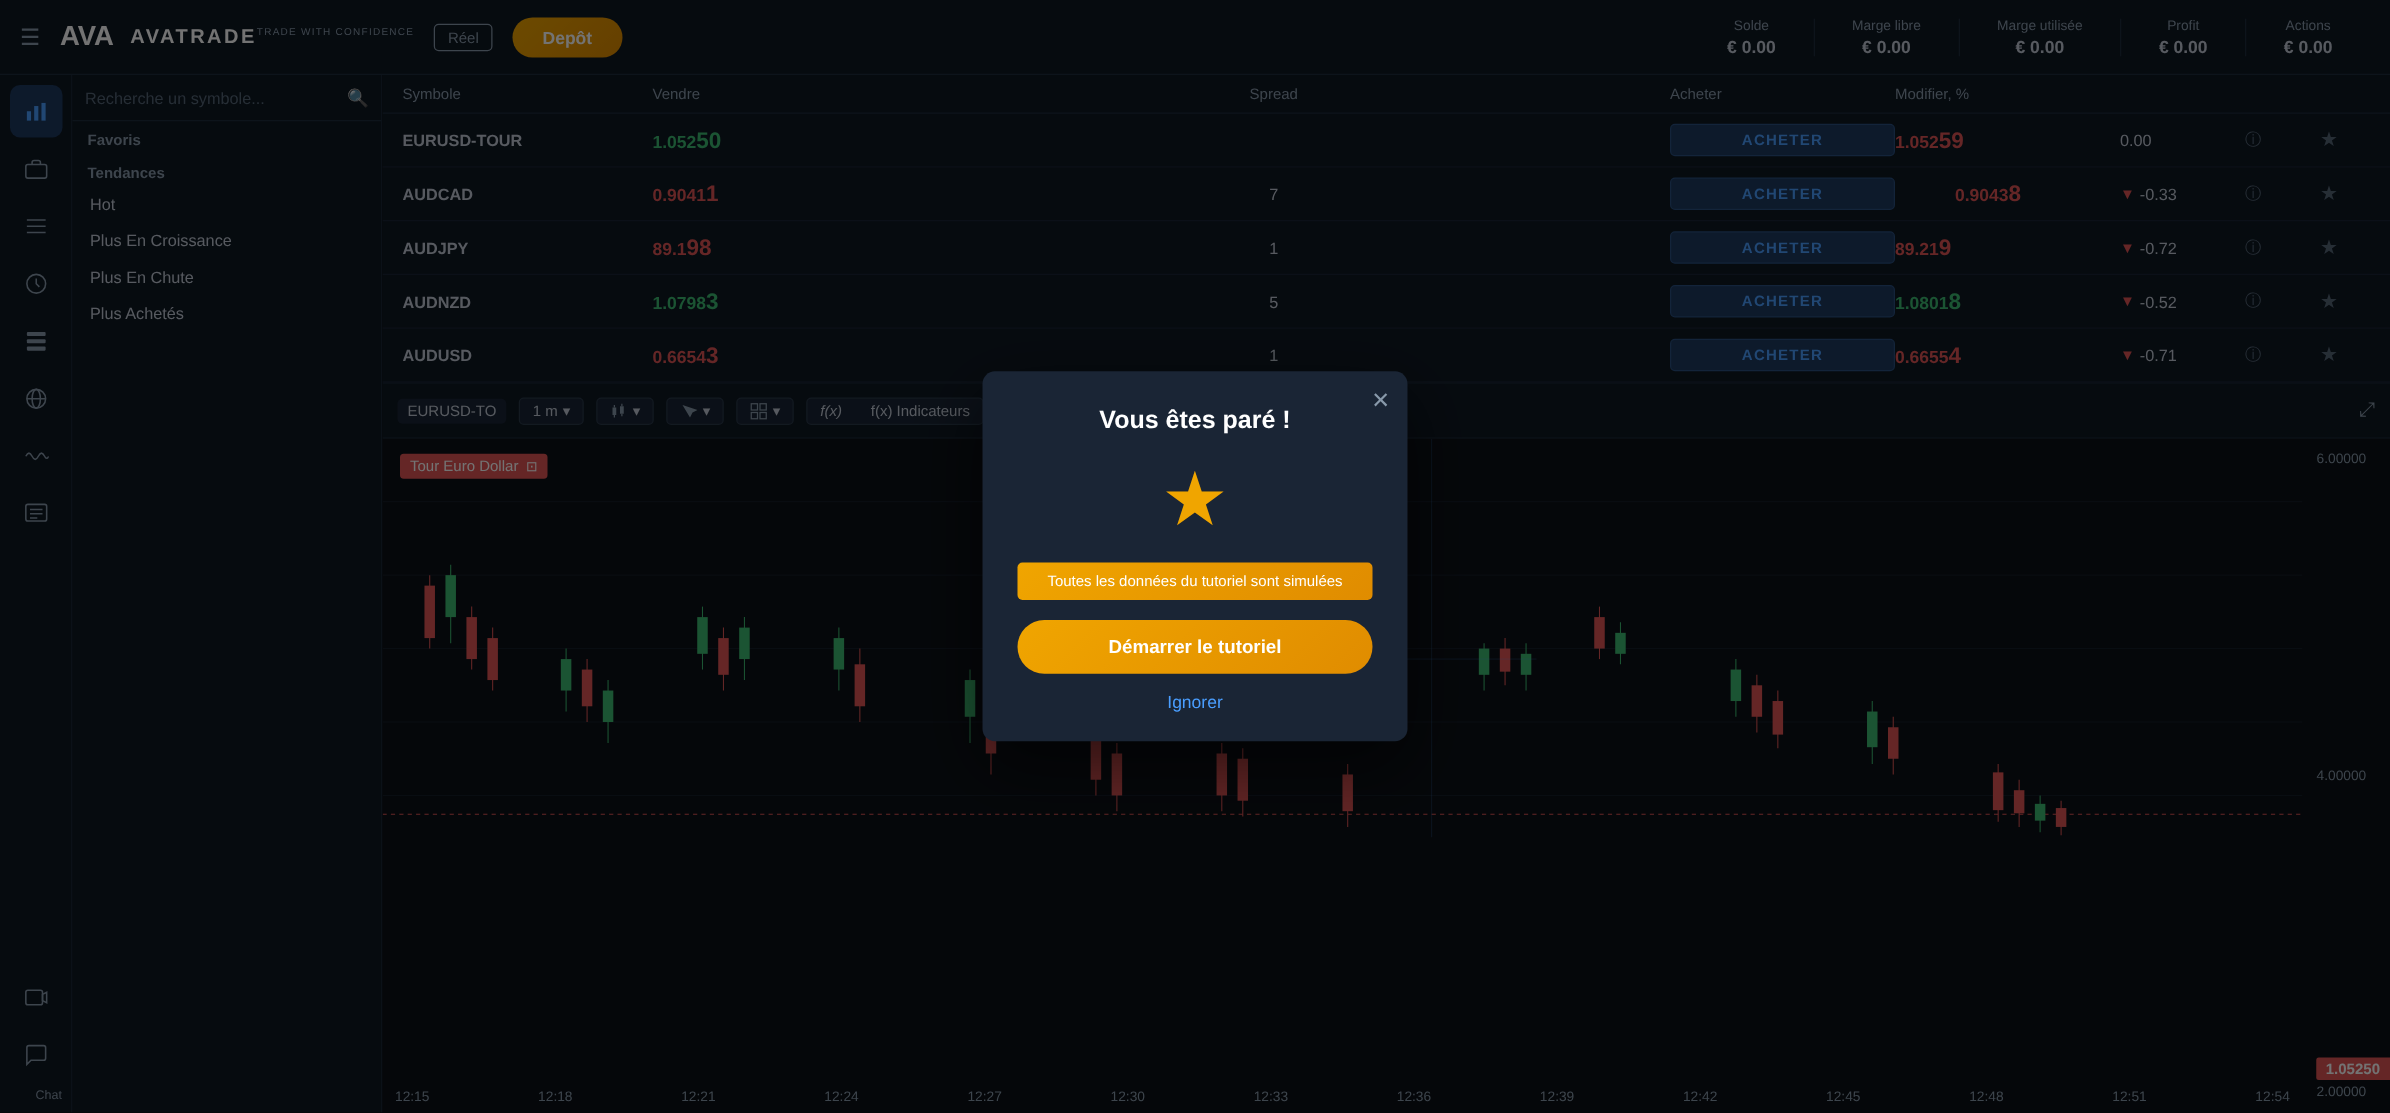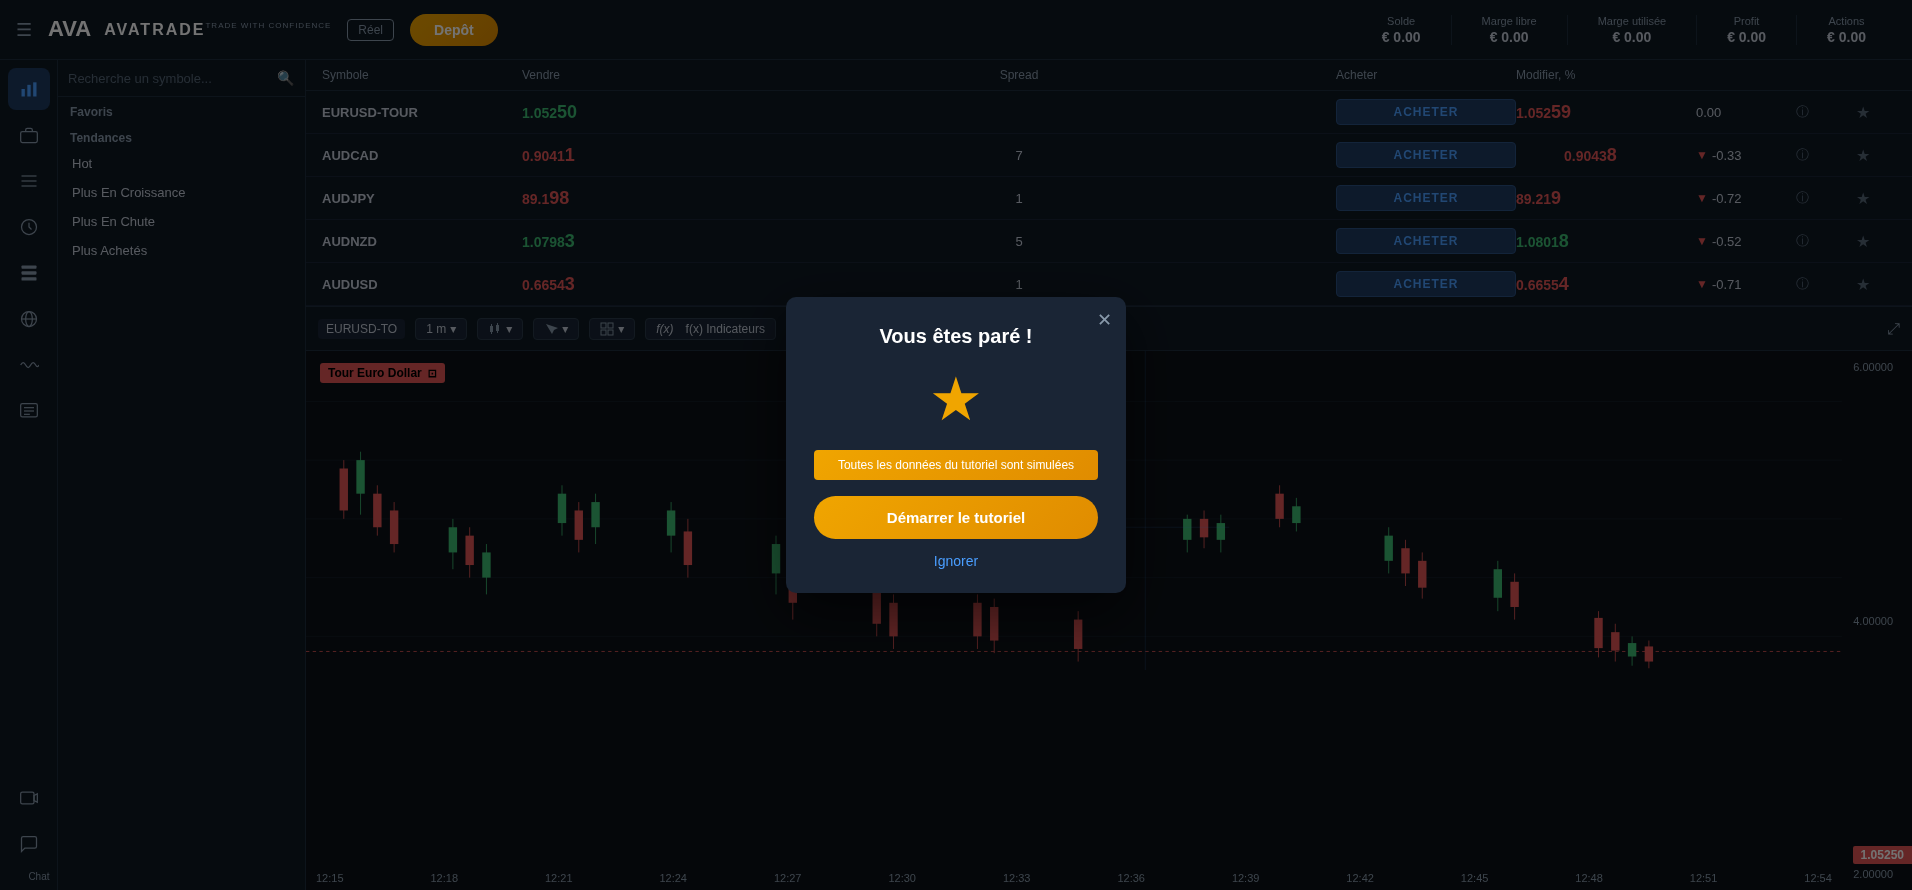--- a/index.html
+++ b/index.html
@@ -248,25 +248,25 @@
       flex: 1;
       background: #0d1117;
       position: relative;
       overflow: hidden;
     }
     .chart-label {
       position: absolute;
       top: 12px;
       left: 14px;
       background: #e05555;
-      color: #000000;
+      color: #ffffff;
       padding: 3px 8px;
       border-radius: 3px;
       font-size: 12px;
-      font-weight: 700;
+      font-weight: 400;
       display: flex;
       align-items: center;
       gap: 6px;
     }
     .chart-label-icon { font-size: 11px; cursor: pointer; }
     .chart-price-label {
       position: absolute;
       right: 0;
       top: 50%;
       background: #e05555;
@@ -625,21 +625,21 @@
         <svg width="14" height="14" viewBox="0 0 14 14">
           <rect x="1" y="1" width="5" height="5" stroke="#8899aa" stroke-width="1" fill="none"></rect>
           <rect x="8" y="1" width="5" height="5" stroke="#8899aa" stroke-width="1" fill="none"></rect>
           <rect x="1" y="8" width="5" height="5" stroke="#8899aa" stroke-width="1" fill="none"></rect>
           <rect x="8" y="8" width="5" height="5" stroke="#8899aa" stroke-width="1" fill="none"></rect>
         </svg>
         <span>▾</span>
       </button>
       <button class="toolbar-btn">
         <span style="font-style:italic;">f(x)</span>
-        <span style="margin-left:8px;">f(x) Indicateurs</span>
+        <span style="margin-left:19px;">f(x) Indicateurs</span>
       </button>
       <button class="toolbar-btn">
         <svg width="14" height="14" viewBox="0 0 14 14">
           <path d="M2 10L10 2l2 2L4 12zm0 0l2 2-2.5.5z" stroke="#8899aa" stroke-width="1" fill="none"></path>
         </svg>
       </button>
       <div class="toolbar-spacer"></div>
       <span class="expand-icon">⤢</span>
     </div>
 

